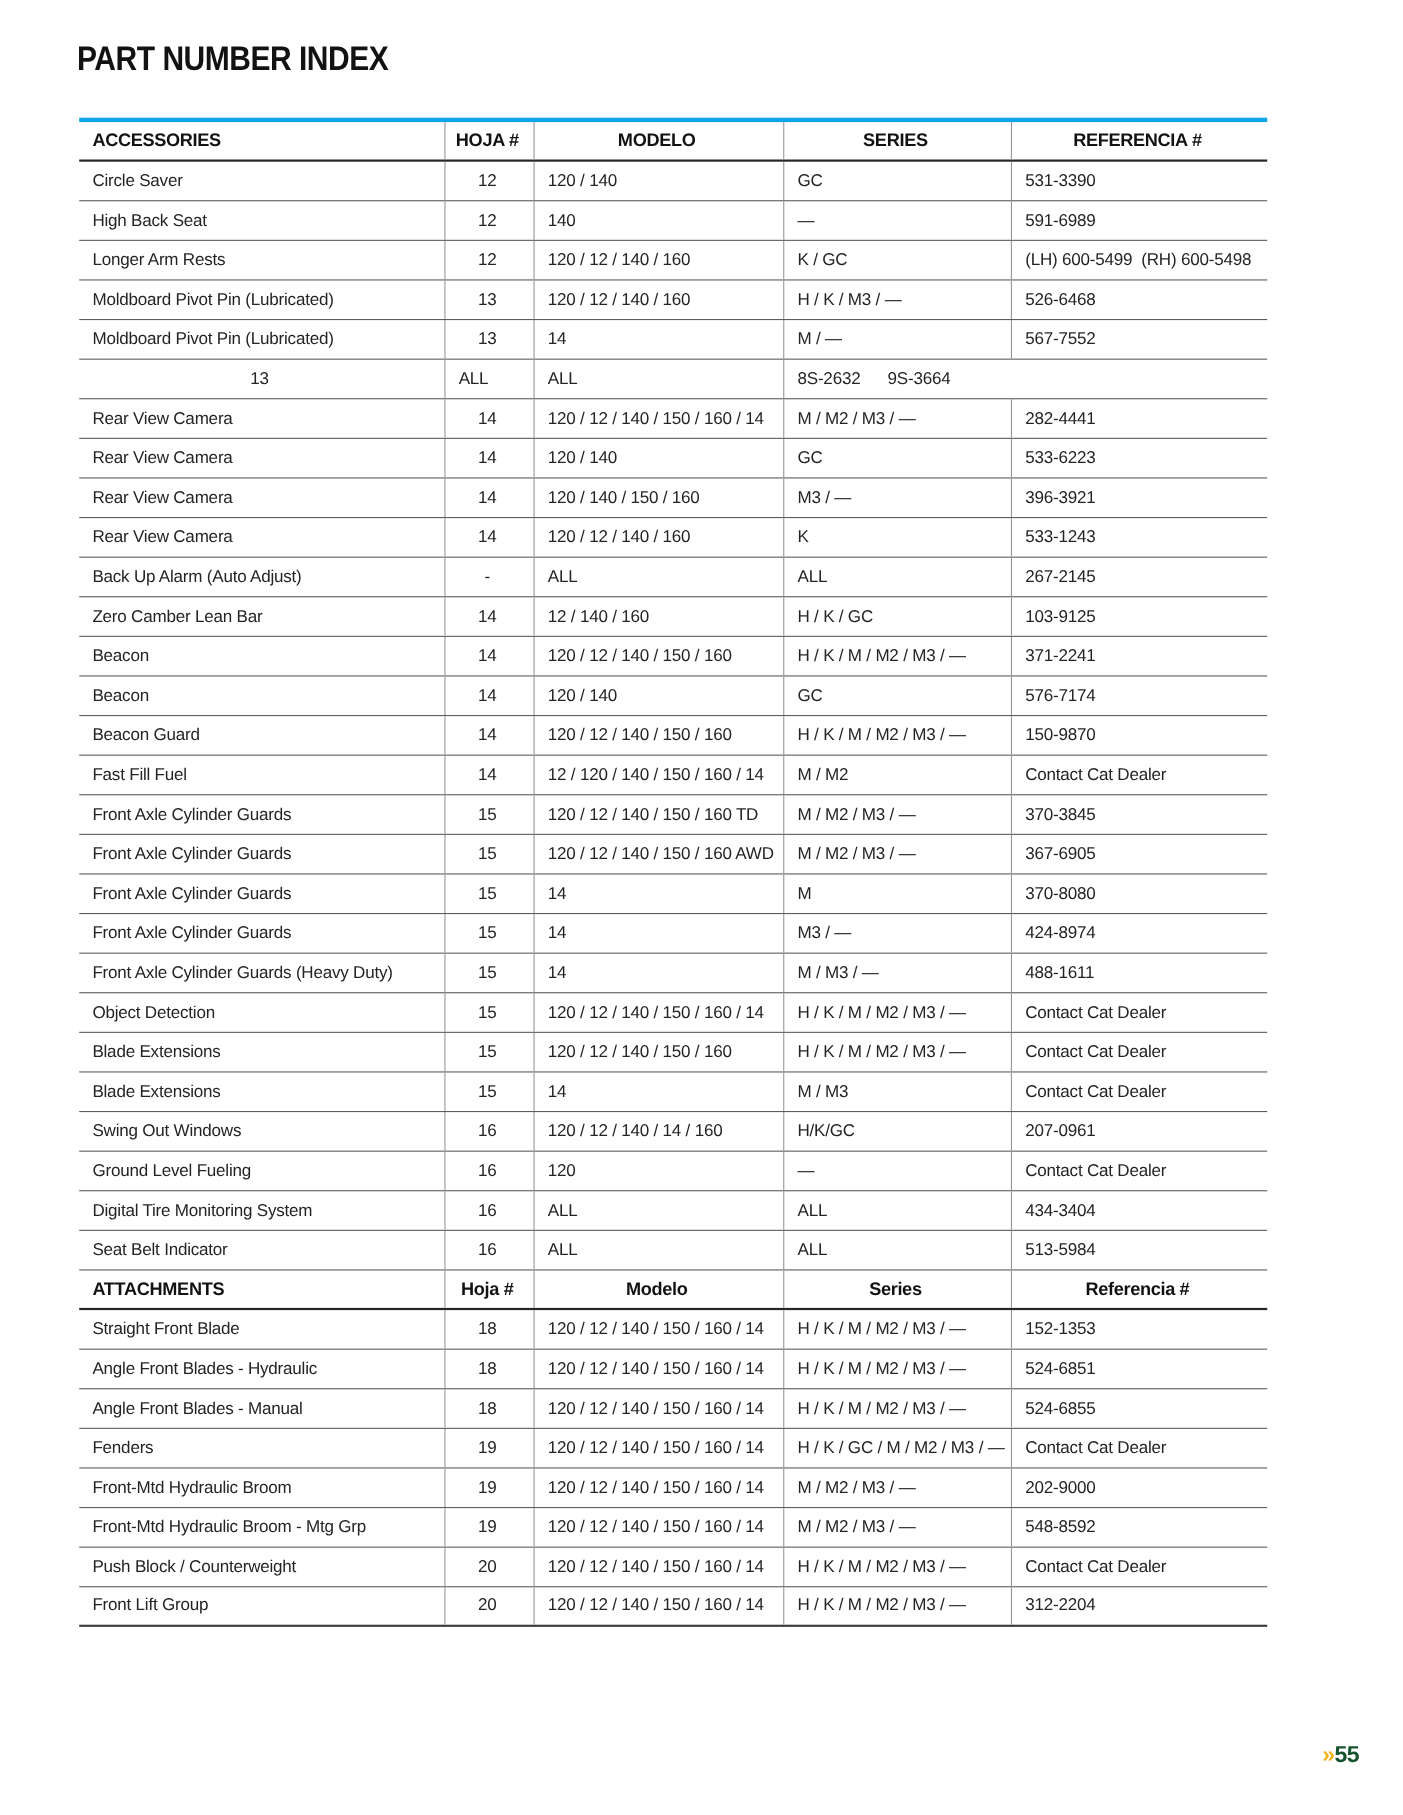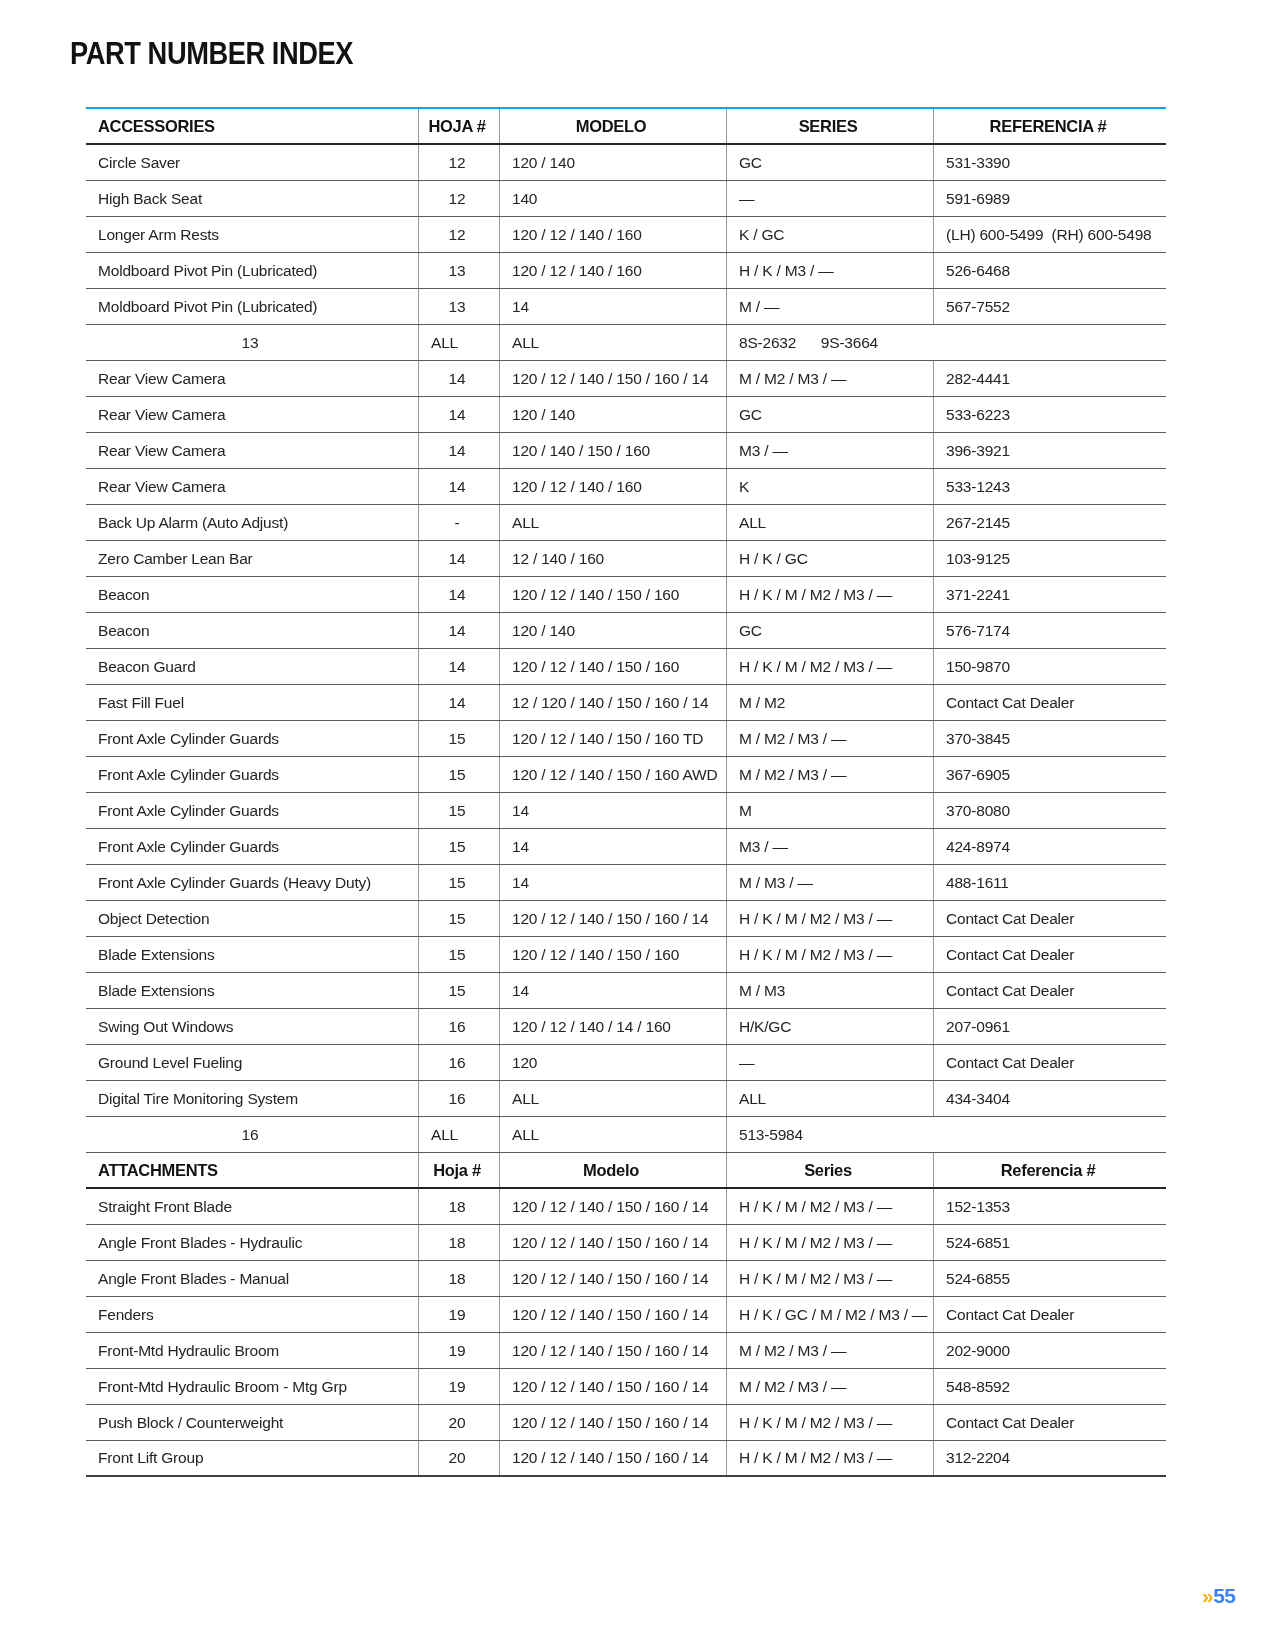--- a/index.html
+++ b/index.html
@@ -17,23 +17,23 @@
     font-size: 31px;
     font-weight: bold;
     letter-spacing: -0.5px;
     color: #121212;
     transform: scaleX(0.88);
     transform-origin: left center;
     white-space: pre;
   }
   .table {
     position: absolute;
-    left: 86px; top: 107px;
+    left: 72px; top: 107px;
     width: 1080px;
-    border-top: 2px solid #0ea5e9;
+    border-top: 4px solid #0ea5e9;
   }
   .row {
     display: grid;
     grid-template-columns: 332px 81px 227px 207px 233px;
     height: 36px;
     box-sizing: border-box;
     border-bottom: 1.5px solid #5d5d5d;
   }
   .row.header { border-bottom: 2.5px solid #262626; }
   .row:last-child { border-bottom-width: 2.5px; border-bottom-color: #3f3f3f; }
@@ -261,20 +261,21 @@
       <div class="cell">Contact Cat Dealer</div>
     </div>
     <div class="row">
       <div class="cell">Digital Tire Monitoring System</div>
       <div class="cell center">16</div>
       <div class="cell">ALL</div>
       <div class="cell">ALL</div>
       <div class="cell">434-3404</div>
     </div>
     <div class="row">
+      <div class="cell">Seat Belt Indicator</div>
       <div class="cell center">16</div>
       <div class="cell">ALL</div>
       <div class="cell">ALL</div>
       <div class="cell">513-5984</div>
     </div>
     <div class="row header">
       <div class="cell">ATTACHMENTS</div>
       <div class="cell center">Hoja #</div>
       <div class="cell center">Modelo</div>
       <div class="cell center">Series</div>
@@ -331,13 +332,13 @@
     </div>
     <div class="row">
       <div class="cell">Front Lift Group</div>
       <div class="cell center">20</div>
       <div class="cell">120 / 12 / 140 / 150 / 160 / 14</div>
       <div class="cell">H / K / M / M2 / M3 / —</div>
       <div class="cell">312-2204</div>
     </div>
   </div>
 
-<div class="pagenum"><span style="color: rgb(239, 180, 31);">»</span><span style="color: #3b82f6;">55</span></div>
+<div class="pagenum"><span style="color: rgb(239, 180, 31);">»</span><span style="color: #14532d;">55</span></div>
 
 </body></html>

